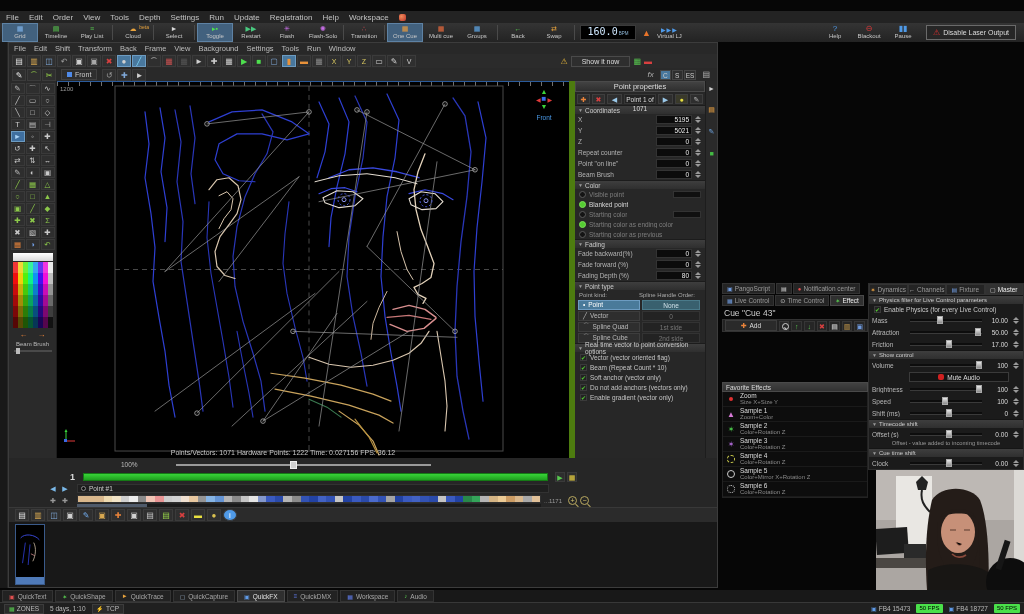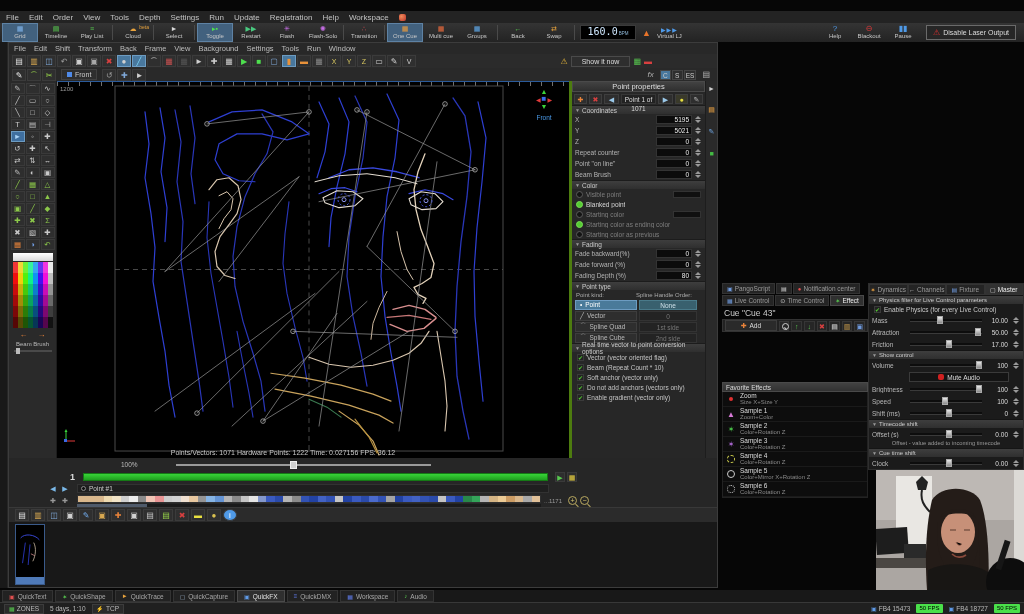--- a/index.html
+++ b/index.html
@@ -86,21 +86,21 @@
 #canvas-svg{position:absolute;left:0;top:0;width:100%;height:100%}
 .gizmo{position:absolute;right:8px;top:6px;width:34px;display:flex;flex-direction:column;align-items:center}
 .gz-up,.gz-dn{font-size:7px;color:#3ad43a;line-height:7px}
 .gz-mid{display:flex;align-items:center;gap:1px}
 .gz-l,.gz-r{font-size:6px;color:#e03a3a}
 .gz-c{font-size:8px;color:#3a6ae8;line-height:8px}
 .gz-lbl{font-size:6.5px;color:#4a9ae8;margin-top:4px}
 .mini-axis{position:absolute;left:6px;bottom:14px}
 .cv-status{position:absolute;left:0;right:60px;bottom:2px;text-align:center;font-size:7px;color:#c8c8c8;white-space:nowrap}
 
-.fe-props{width:136px;background:#272727;border-left:3px solid #4d7c0f;font-size:6.5px;overflow:hidden}
+.fe-props{width:136px;background:#272727;border-left:6px solid #4d7c0f;font-size:6.5px;overflow:hidden}
 .pp-header{height:11px;background:linear-gradient(#424242,#2f2f2f);border:1px solid #4a4a4a;text-align:center;line-height:10px;font-size:7.5px;color:#ddd}
 .pp-nav{height:13px;display:flex;align-items:center;gap:2px;padding:0 2px}
 .ppn{width:13px;height:10px;line-height:9px;text-align:center;font-size:7px;background:#2e2e2e;border:1px solid #3e3e3e;flex:none}
 .ppn.plus{color:#e8833a}.ppn.del{color:#d84040}
 .ppn.arr{color:#9ac8e8;width:15px}
 .pp-count{flex:1;height:10px;line-height:9px;text-align:center;background:#222;border:1px solid #363636;color:#ddd;font-size:6.5px}
 .ppn.tog.on{color:#e8e040;background:#3a3a2a}
 .ppn.tog{color:#bbb}
 .pp-sec-h{height:9px;background:linear-gradient(#3e3e3e,#2f2f2f);display:flex;align-items:center;padding-left:3px;gap:2px;color:#ccc;border-top:1px solid #1c1c1c}
 .pp-sec-h .tri{font-size:5px;color:#9a9a9a}

